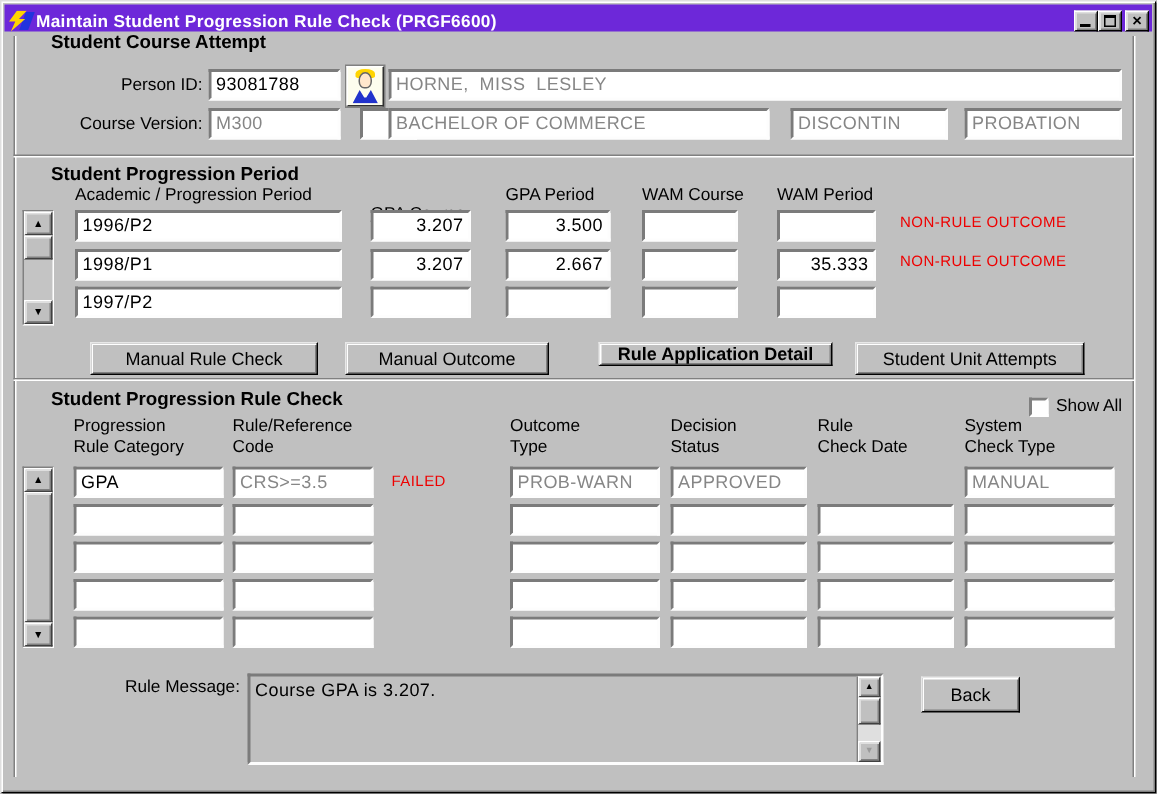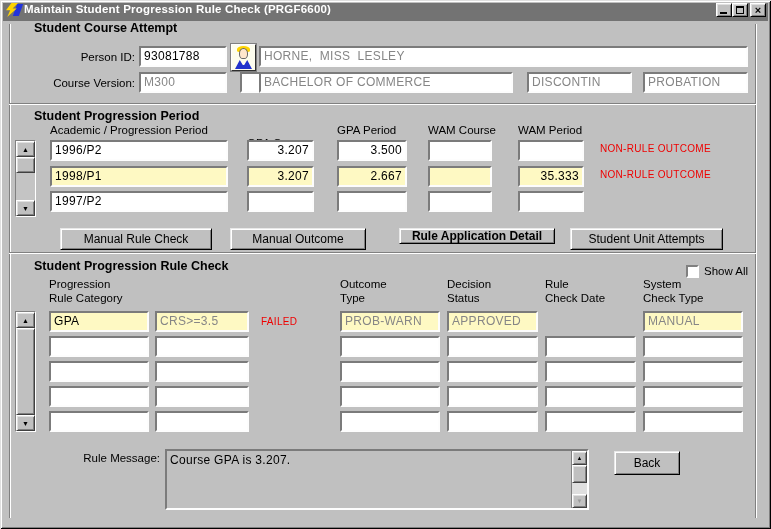--- a/index.html
+++ b/index.html
@@ -2,22 +2,22 @@
 <html><head>
 <meta charset="utf-8">
 <style>
   html,body{margin:0;padding:0;background:#808080;}
   *{box-sizing:border-box;}
   .win{position:relative;width:771px;height:529px;background:#c0c0c0;
        font-family:"Liberation Sans",sans-serif;
        box-shadow:inset 1px 1px 0 #dfdfdf, inset -1px -1px 0 #000,
                   inset 2px 2px 0 #fff, inset -2px -2px 0 #808080;
        overflow:hidden;}
-  .titlebar{position:absolute;left:3px;top:3px;right:3px;height:18px;background:#737373;
-            display:flex;align-items:flex-start;}
+  .titlebar{position:absolute;left:3px;top:3px;right:3px;height:18px;background:#6d28d9;
+            display:flex;align-items:flex-end;}
   .titletext{color:#fff;font-size:11.5px;font-weight:bold;margin-left:3px;white-space:nowrap;letter-spacing:0.2px;}
   .appicon{position:relative;width:16px;height:14px;margin-left:2px;flex:0 0 auto;}
   .appicon .bolt{position:absolute;left:1px;top:0;width:12px;height:14px;background:#ffd400;
         clip-path:polygon(45% 0,100% 0,55% 40%,90% 40%,10% 100%,35% 52%,0 52%);}
   .appicon .slash{position:absolute;right:0;top:1px;width:6px;height:12px;background:#2233dd;
         transform:skewX(-20deg);}
   .winbtns{margin-left:auto;margin-right:2px;display:flex;gap:0;}
   .wbtn{width:16px;height:14px;background:#c0c0c0;border:1px solid;border-color:#fff #000 #000 #fff;
         box-shadow:inset 1px 1px 0 #dfdfdf, inset -1px -1px 0 #808080;
         display:flex;align-items:center;justify-content:center;position:relative;}
@@ -29,21 +29,21 @@
   .vdiv{position:absolute;width:0;border-left:1px solid #808080;border-right:1px solid #fff;}
   .heading{position:absolute;font-size:12.5px;font-weight:bold;color:#000;white-space:nowrap;}
   .lbl{position:absolute;font-size:11.5px;color:#000;white-space:nowrap;}
   .lbl2{position:absolute;font-size:11.5px;color:#000;line-height:14px;white-space:nowrap;}
   .right{text-align:right;}
   .red{color:#ee0000;font-size:10px;letter-spacing:0.3px;}
   .fld{position:absolute;height:21px;background:#fff;border:2px solid;
        border-color:#7b7b7b #fdfdfd #fdfdfd #7b7b7b;
        font-size:12px;line-height:16px;color:#000;padding:0 3px;
        letter-spacing:0.3px;white-space:pre;overflow:hidden;}
-  .fld.gray{background:#fef9c3;}
+  .fld.gray{background:#ffffff;}
   .fld.dim{color:#868686;}
   .fld.num{text-align:right;}
   .btn95{position:absolute;background:#c0c0c0;border:1px solid;border-color:#e8e8e8 #000 #000 #e8e8e8;
          box-shadow:inset 1px 1px 0 #fff, inset -1px -1px 0 #808080;
          font-family:"Liberation Sans",sans-serif;font-size:12px;color:#000;
          display:flex;align-items:center;justify-content:center;cursor:default;white-space:nowrap;}
   .vscroll{position:absolute;width:21px;background:#c4c4c4;
            border:1px solid;border-color:#808080 #fff #fff #808080;}
   .sbtn{position:absolute;left:0;width:19px;height:16px;background:#c0c0c0;
         border:1px solid;border-color:#fff #404040 #404040 #fff;
@@ -171,20 +171,24 @@
 
   <div class="heading" style="left:34px;top:259px;">Student Progression Rule Check</div>
 
   <div class="cbx" style="left:686px;top:265px;"></div>
   <div class="lbl" style="left:704px;top:265px;">Show All</div>
 
   <div class="lbl2" style="left:49px;top:277px;">
     <div>Progression</div>
     <div>Rule Category</div>
   </div>
+  <div class="lbl2" style="left:155px;top:277px;">
+    <div>Rule/Reference</div>
+    <div>Code</div>
+  </div>
   <div class="lbl2" style="left:340px;top:277px;">
     <div>Outcome</div>
     <div>Type</div>
   </div>
   <div class="lbl2" style="left:447px;top:277px;">
     <div>Decision</div>
     <div>Status</div>
   </div>
   <div class="lbl2" style="left:545px;top:277px;">
     <div>Rule</div>

